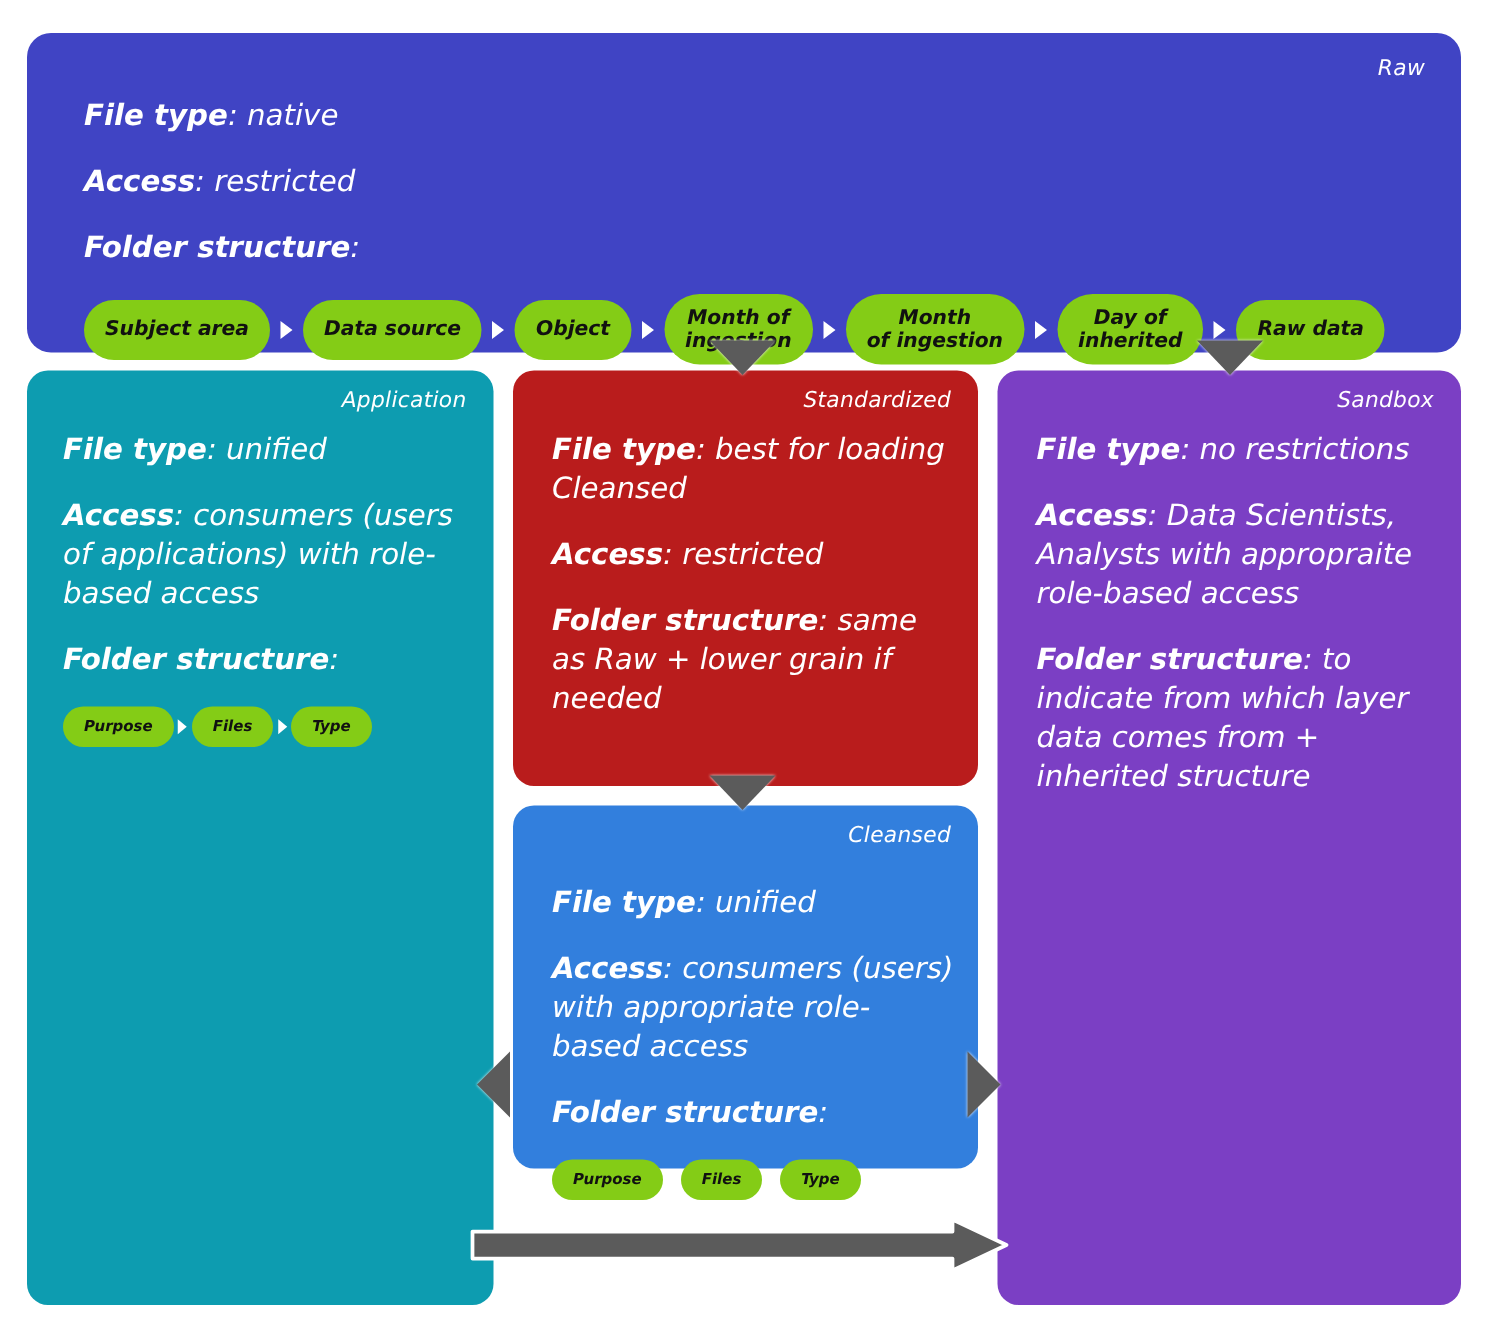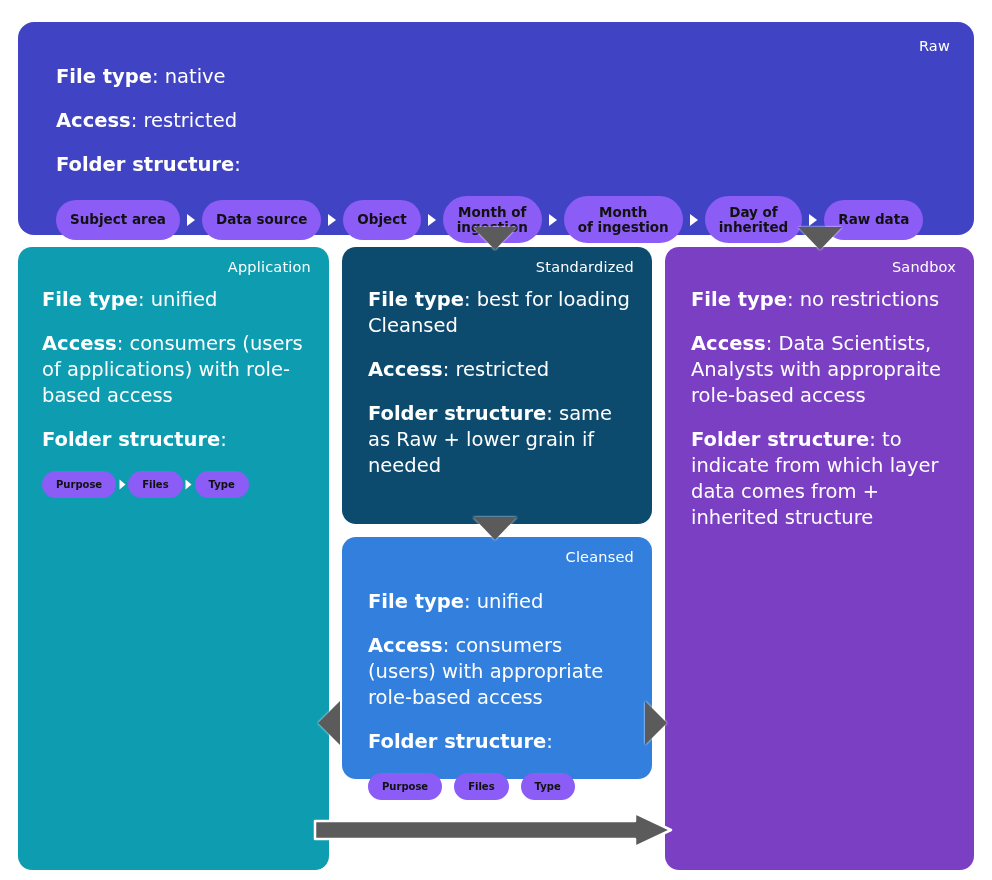--- a/index.html
+++ b/index.html
@@ -21,36 +21,37 @@
     width: 992px;
     height: 880px;
   }
 
   
   .panel {
     position: absolute;
     border-radius: 14px;
     box-sizing: border-box;
     color: #ffffff;
+    font-style: italic;
   }
   .panel-raw {
     left: 18px; top: 22px;
     width: 956px; height: 213px;
     background: #4044c4;
     border-radius: 16px;
   }
   .panel-application {
     left: 18px; top: 247px;
     width: 311px; height: 623px;
     background: #0d9cb0;
   }
   .panel-standardized {
     left: 342px; top: 247px;
     width: 310px; height: 277px;
-    background: #0c4a6e;
+    background: #b91c1c;
   }
   .panel-cleansed {
     left: 342px; top: 537px;
     width: 310px; height: 242px;
     background: #327fdd;
   }
   .panel-sandbox {
     left: 665px; top: 247px;
     width: 309px; height: 623px;
     background: #7b3fc4;
@@ -89,21 +90,21 @@
   }
   .line .colon { font-weight: 400; }
 
   
   .chips {
     display: flex;
     align-items: center;
     margin-top: 14px;
   }
   .chip {
-    background: #8b5cf6;
+    background: #84cc16;
     color: #111111;
     border-radius: 999px;
     font-size: 13.5px;
     font-weight: 700;
     line-height: 15px;
     text-align: center;
     padding: 8px 14px;
     white-space: pre-line;
     box-sizing: border-box;
     display: flex;

